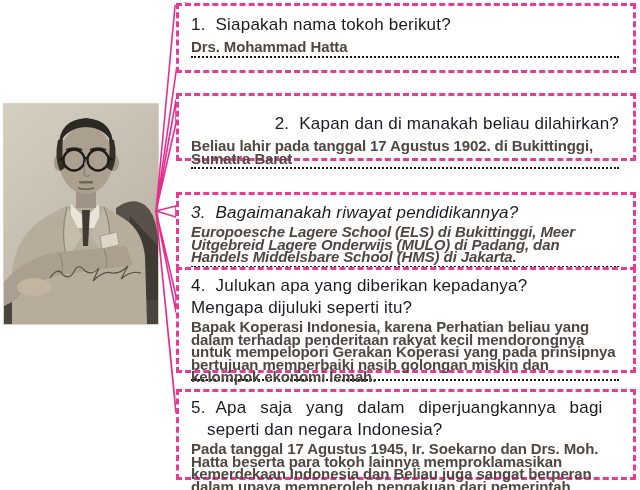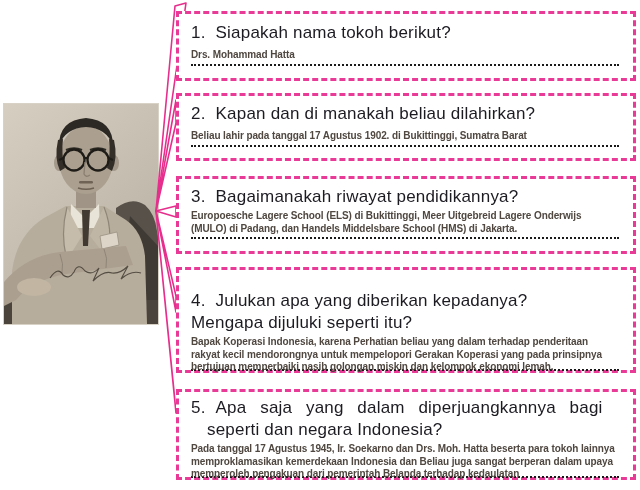--- a/index.html
+++ b/index.html
@@ -15,21 +15,21 @@
   .qbox {
     position:absolute; left:176px; width:460px; z-index:3; box-sizing:border-box;
     background:#ffffff; border:3px dashed #e93a97; padding:4px 14px 4px 12px;
   }
   .qline { color:#1d1b22; font-size:17px; line-height:22px; letter-spacing:0.2px; white-space:nowrap; }
   .qnum { display:inline-block; margin-right:10px; }
   .q-line2-4 { }
   .q-line2-5 { margin-left:16px; }
   .q5-just { word-spacing:0.52em; }
   .ans {
-    color:#4f4740; font-size:10px; line-height:12.5px; font-weight:bold;
+    color:#4f4740; font-size:15px; line-height:12.5px; font-weight:bold;
     letter-spacing:-0.1px; margin-top:5px;
   }
   .ans-tight { margin-top:2px; }
   .dots { height:0; border-bottom:2.5px dotted #191919; margin-top:2px; }
   .dots-overlap { margin-top:-5px; }
 </style>
 </head>
 <body>
 
 <div class="page">
@@ -94,46 +94,46 @@
       </g>
 
       <path d="M81,58 L80,70 Q82,74 86,71" stroke="#8a7f70" stroke-width="1.3" fill="none"></path>
       <rect x="75" y="77" width="14" height="2.6" rx="1.3" fill="#6e6355"></rect>
       <path d="M74,84 Q82,86.5 90,84" stroke="#6b6052" stroke-width="1.5" fill="none"></path>
 
       <path d="M46,174 Q54,162 59,171 Q65,176 70,168 Q74,158 81,167 Q88,172 95,164 L89,177 Q100,166 108,169 Q116,170 124,162 L117,175 Q127,166 137,169" stroke="#433c33" stroke-width="1.1" fill="none" opacity="0.85"></path>
     </svg>
   </div>
 
-  <div class="qbox" style="top:11px;height:70px;">
+  <div class="qbox" style="top:3px;height:70px;">
     <div class="qline" style="margin-top:4px;">
       <span class="qnum">1.</span><span>Siapakah nama tokoh berikut?</span>
     </div>
     <div class="ans">Drs. Mohammad Hatta</div>
     <div class="dots"></div>
   </div>
 
   <div class="qbox" style="top:93px;height:68px;">
-    <div class="qline" style="margin-top:3px;">
+    <div class="qline" style="margin-top:13px;text-align:right;">
       <span class="qnum">2.</span><span>Kapan dan di manakah beliau dilahirkan?</span>
     </div>
     <div class="ans">Beliau lahir pada tanggal 17 Agustus 1902. di Bukittinggi, Sumatra Barat</div>
     <div class="dots"></div>
   </div>
 
-  <div class="qbox" style="top:176px;height:78px;">
+  <div class="qbox" style="top:192px;height:78px;font-style:italic;">
     <div class="qline" style="margin-top:3px;">
       <span class="qnum">3.</span><span>Bagaimanakah riwayat pendidikannya?</span>
     </div>
     <div class="ans ans-tight">Europoesche Lagere School (ELS) di Bukittinggi, Meer Uitgebreid Lagere Onderwijs (MULO) di Padang, dan Handels Middelsbare School (HMS) di Jakarta.</div>
     <div class="dots"></div>
   </div>
 
   <div class="qbox" style="top:267px;height:106px;">
-    <div class="qline" style="margin-top:16px;">
+    <div class="qline" style="margin-top:1px;">
       <span class="qnum">4.</span><span>Julukan apa yang diberikan kepadanya?</span>
     </div>
     <div class="qline q-line2-4">Mengapa dijuluki seperti itu?</div>
     <div class="ans ans-tight">Bapak Koperasi Indonesia, karena Perhatian beliau yang dalam terhadap penderitaan rakyat kecil mendorongnya untuk mempelopori Gerakan Koperasi yang pada prinsipnya bertujuan memperbaiki nasib golongan miskin dan kelompok ekonomi lemah.</div>
     <div class="dots dots-overlap"></div>
   </div>
 
   <div class="qbox" style="top:389px;height:91px;">
     <div class="qline q5-just" style="margin-top:1px;">
       <span class="qnum">5.</span><span>Apa saja yang dalam diperjuangkannya bagi</span>

